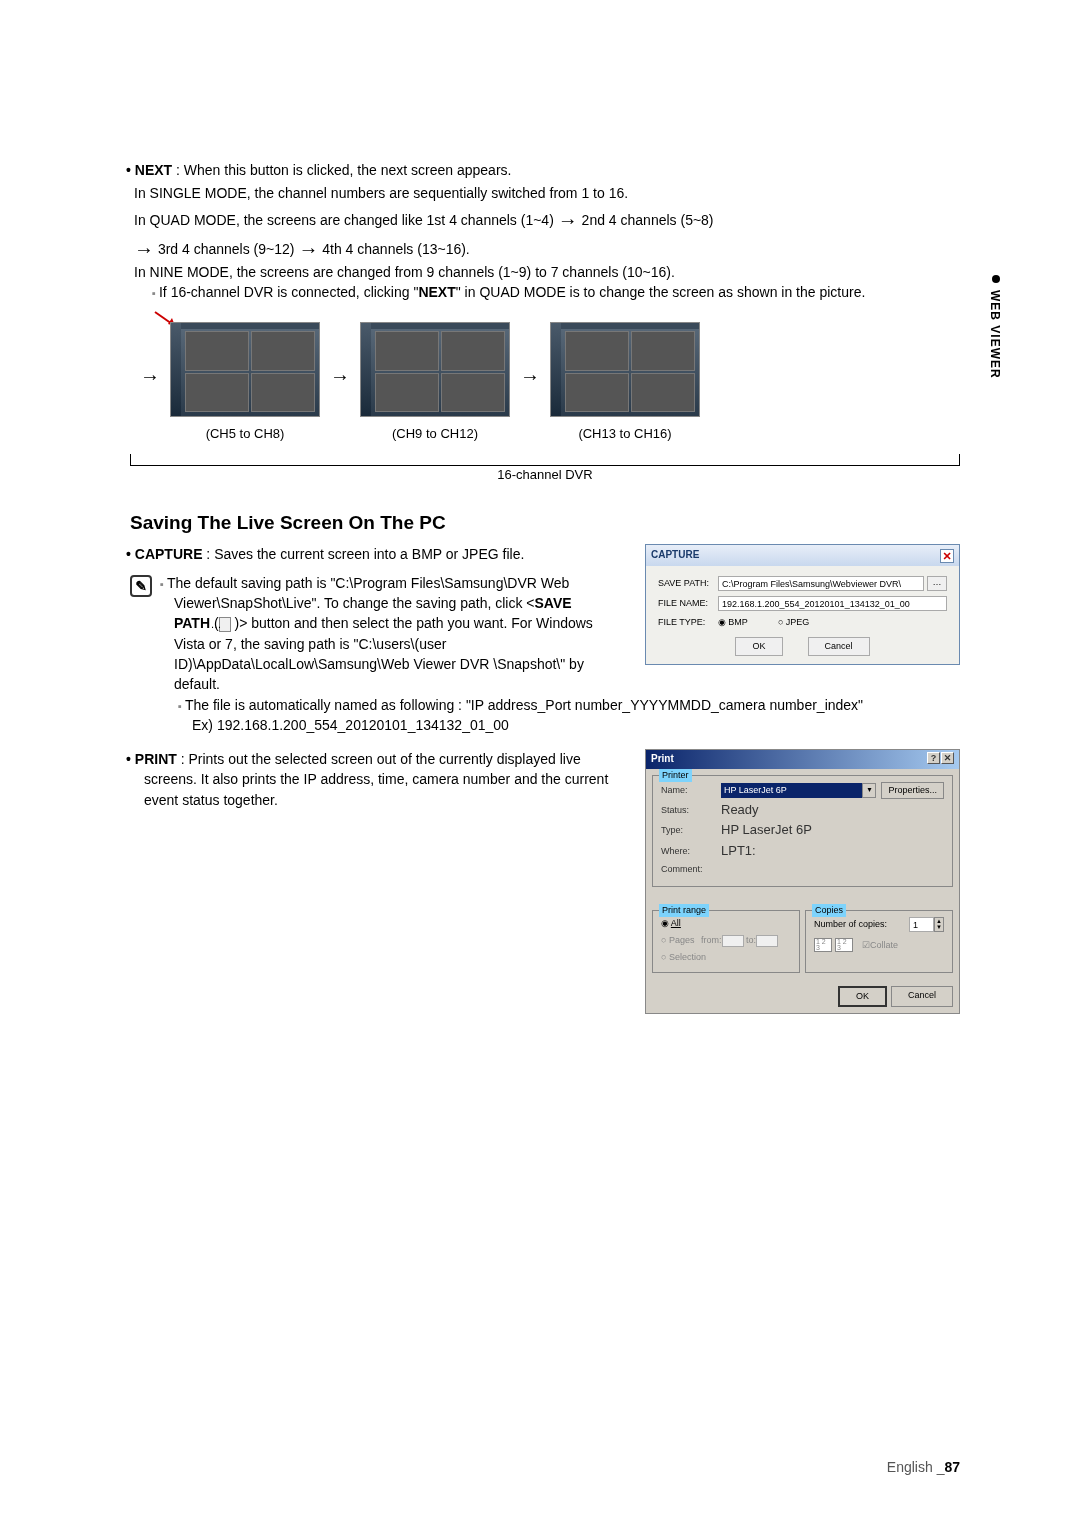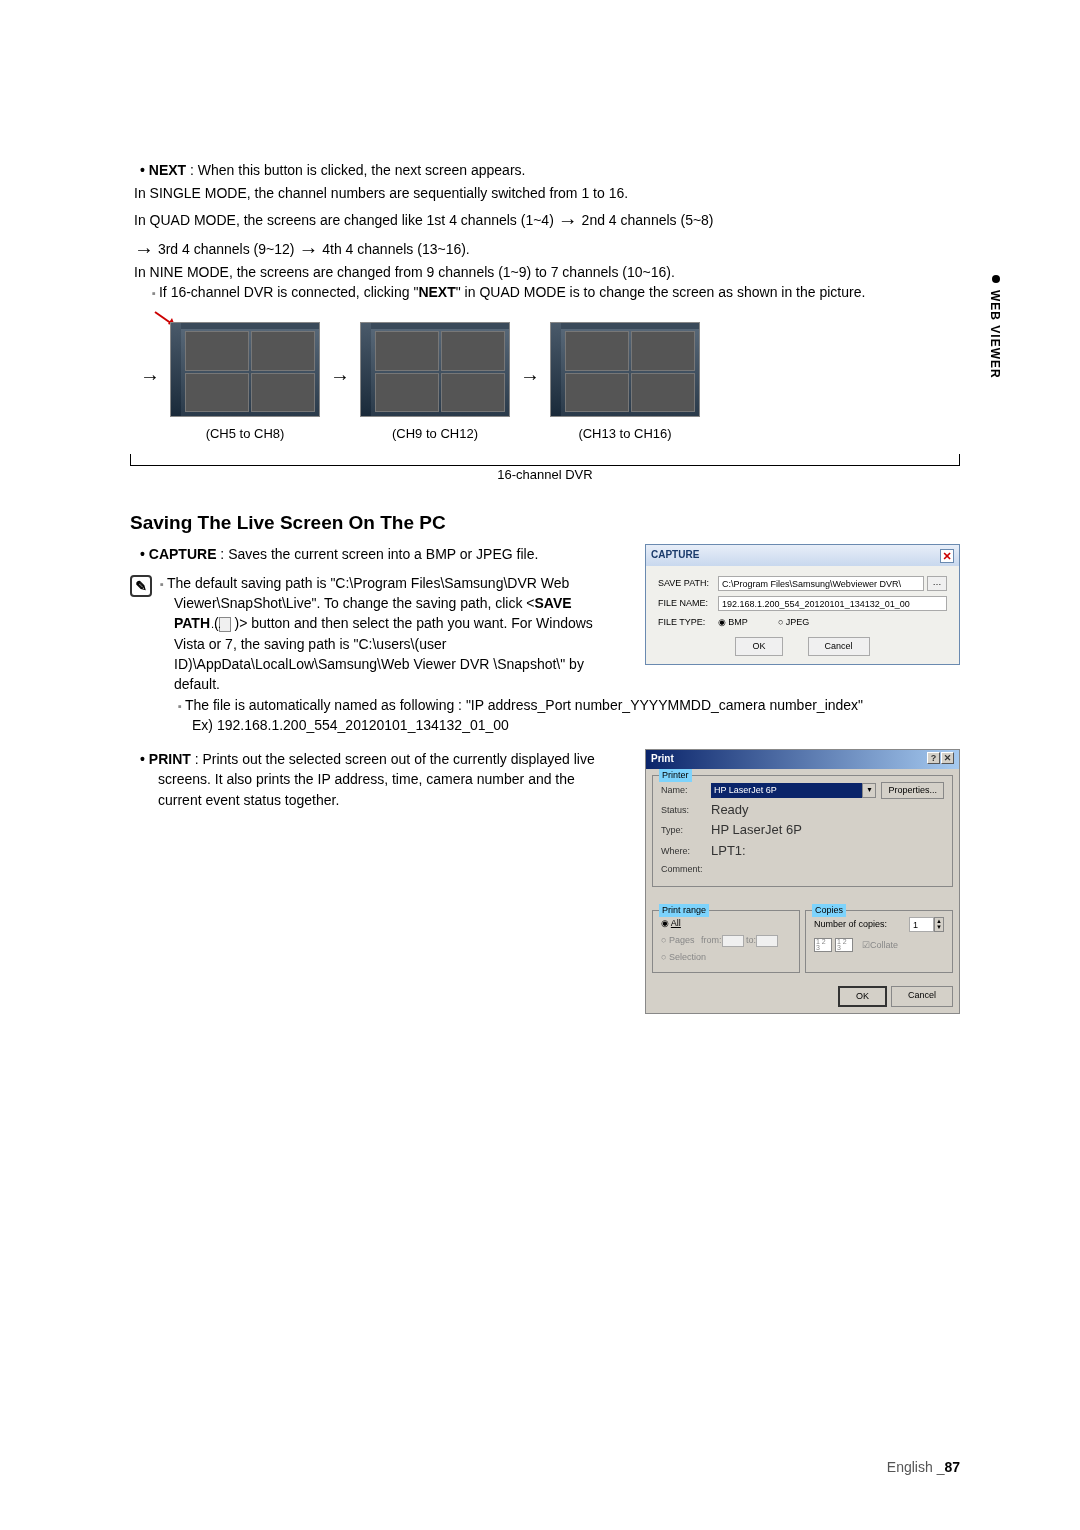--- a/index.html
+++ b/index.html
@@ -14,21 +14,21 @@
       color: #000000;
       width: 1080px;
       height: 1530px;
       position: relative;
       padding: 160px 120px 60px 130px;
     }
     .content {
       line-height: 1.45;
     }
     .bullet-item {
-      margin-left: 28px;
+      margin-left: 14px;
       text-indent: -18px;
       margin-bottom: 3px;
     }
     .bullet-item::before {
       content: "• ";
       font-weight: bold;
     }
     .indent {
       margin-left: 4px;
     }
@@ -293,21 +293,21 @@
       background: #7dd3fc;
       padding: 0 3px;
       font-size: 9px;
     }
     .print-field-row {
       display: flex;
       margin-bottom: 2px;
       align-items: center;
     }
     .print-field-label {
-      width: 50px;
+      width: 60px;
       color: #333;
       font-size: 9px;
     }
     .print-field-value {
       color: #333;
       font-size: 13px;
     }
     .print-name-select {
       flex: 1;
       background: #0a246a;

